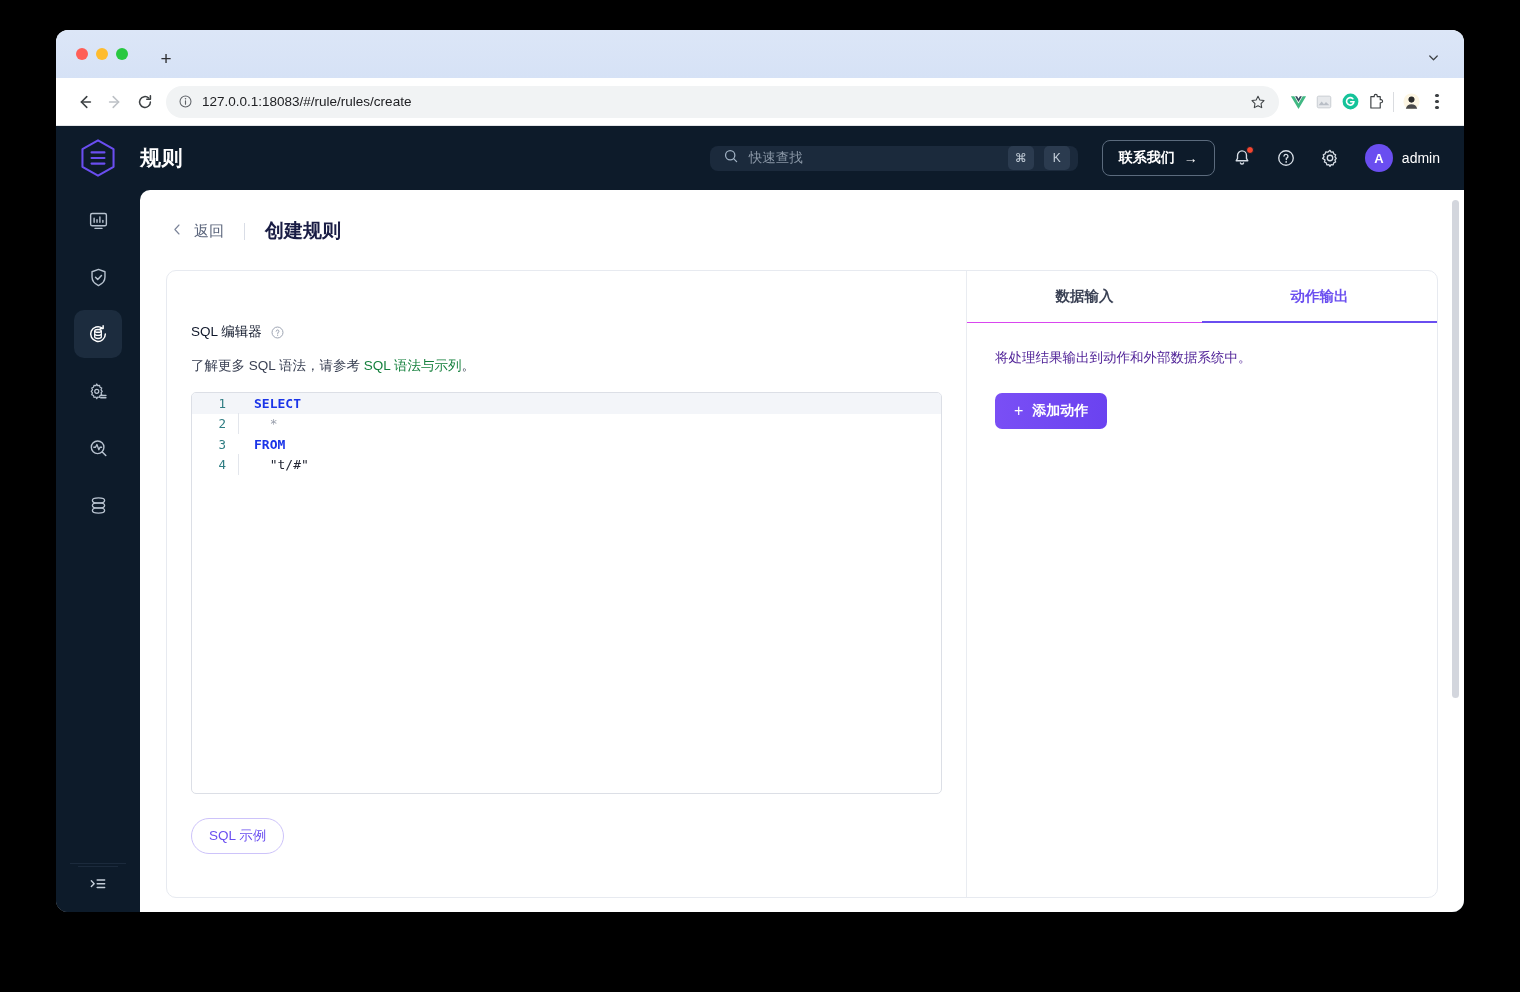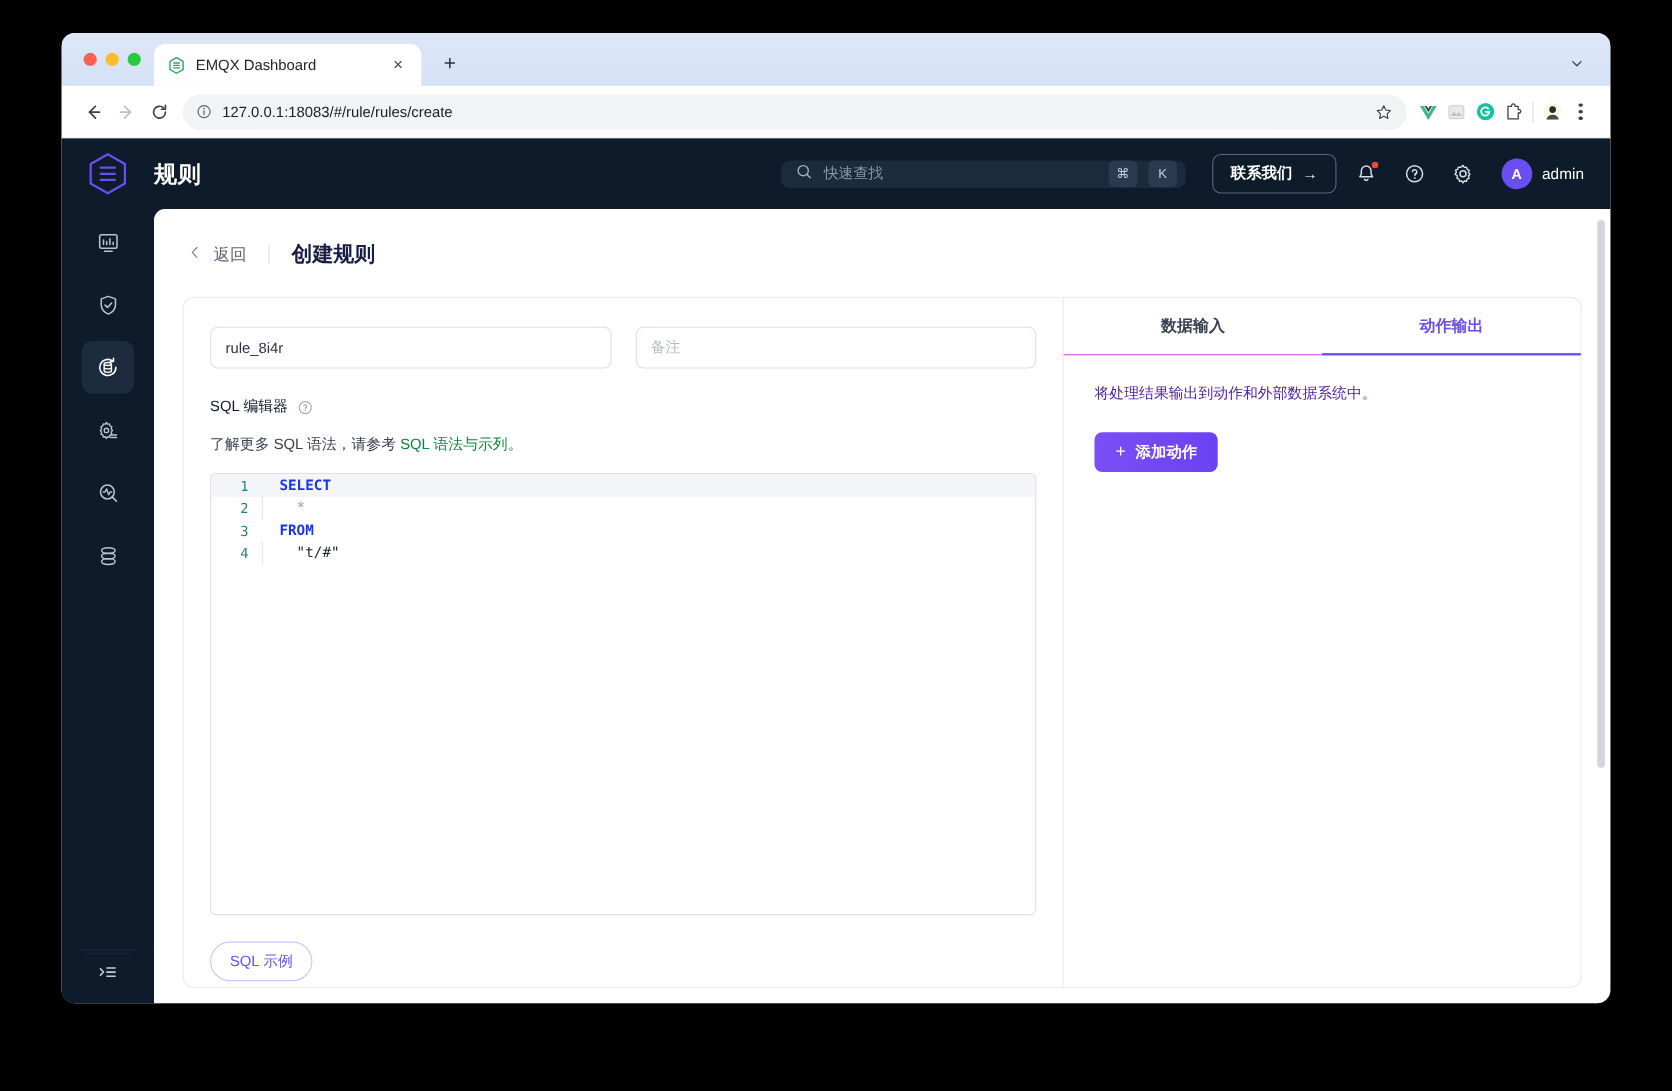--- a/index.html
+++ b/index.html
@@ -338,30 +338,20 @@
 
 <div class="window">
 
   <div class="tabstrip">
     <div class="traffic">
       <span class="dot red"></span>
       <span class="dot yellow"></span>
       <span class="dot green"></span>
     </div>
 
-    <div class="tab">
-      <span class="tab-favicon">
-        <svg viewBox="0 0 20 20" width="17" height="17">
-          <path d="M10 1.6 17 5.6v8.8L10 18.4 3 14.4V5.6z" fill="none" stroke="#2fa36b" stroke-width="1.5"></path>
-          <path d="M7 7.4h6M7 10h6M7 12.6h6" stroke="#2fa36b" stroke-width="1.4" stroke-linecap="round"></path>
-        </svg>
-      </span>
-      <span class="tab-title">EMQX Dashboard</span>
-      <span class="tab-close">×</span>
-    </div>
 
     <div class="newtab">+</div>
 
     <div class="win-chevron">
       <svg viewBox="0 0 20 20" width="15" height="15">
           <path d="M5 8l5 5 5-5" fill="none" stroke="#3c4043" stroke-width="1.6" stroke-linecap="round" stroke-linejoin="round"></path>
         </svg>
     </div>
   </div>
 
@@ -563,24 +553,20 @@
             </span>
             <span>返回</span>
           </div>
           <div class="head-sep"></div>
           <div class="page-title">创建规则</div>
         </div>
 
         <div class="card">
 
           <div class="card-left">
-            <div class="row-inputs">
-              <div class="field">rule_8i4r</div>
-              <div class="field placeholder">备注</div>
-            </div>
 
             <div class="label-row">
               <span class="label-text">SQL 编辑器</span>
               <span class="help-icon">
                 <svg viewBox="0 0 20 20" width="15" height="15">
                     <circle cx="10" cy="10" r="7.3" fill="none" stroke="#9aa1b0" stroke-width="1.3"></circle>
                     <path d="M8.2 8.2a1.85 1.85 0 1 1 2.1 2.1v1" fill="none" stroke="#9aa1b0" stroke-width="1.3" stroke-linecap="round"></path>
                     <circle cx="10.15" cy="13.6" r=".82" fill="#9aa1b0"></circle>
                   </svg>
               </span>

